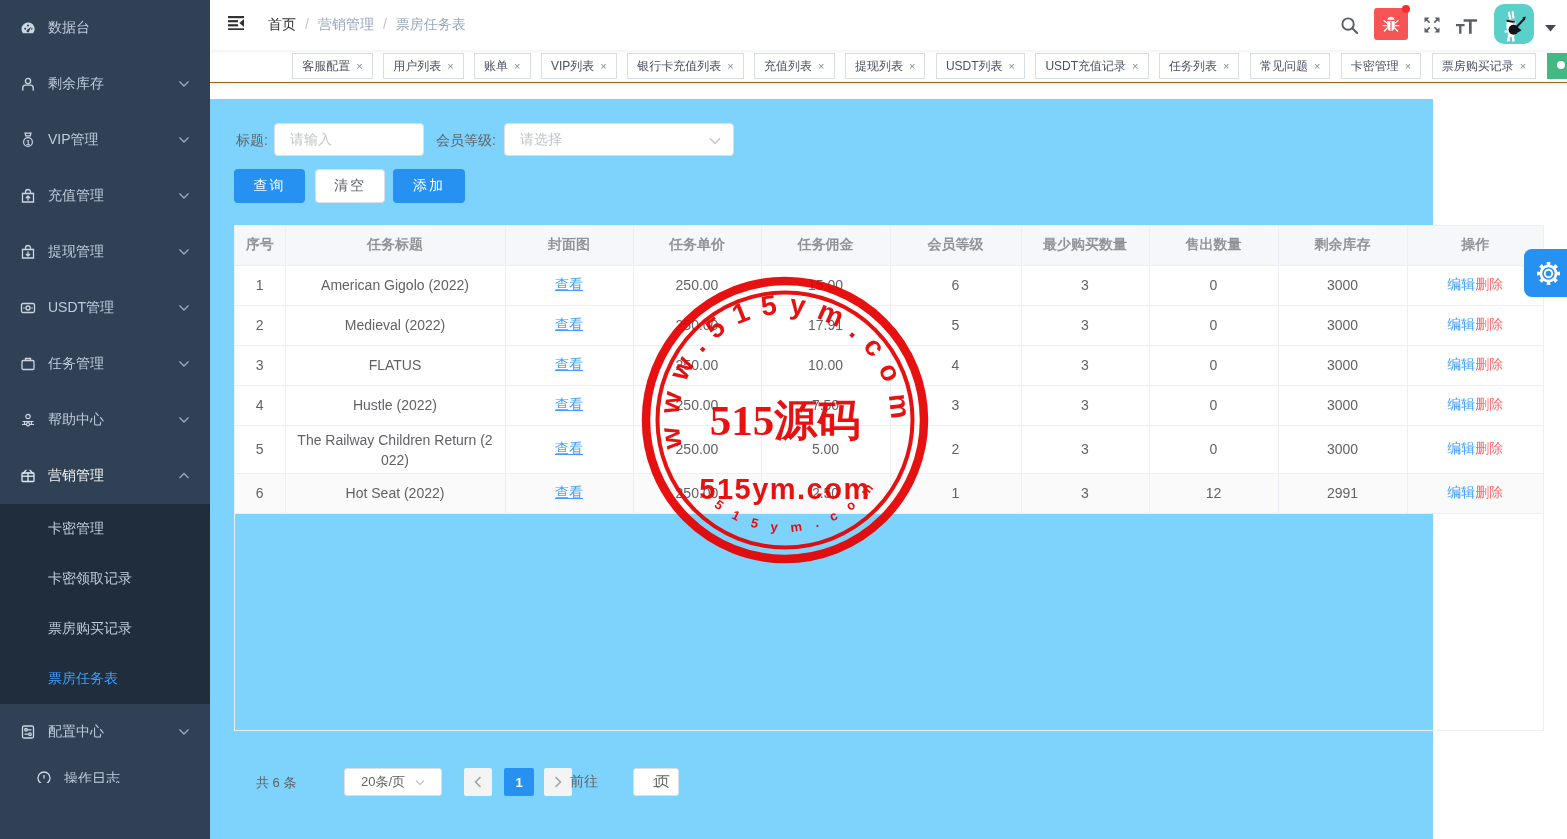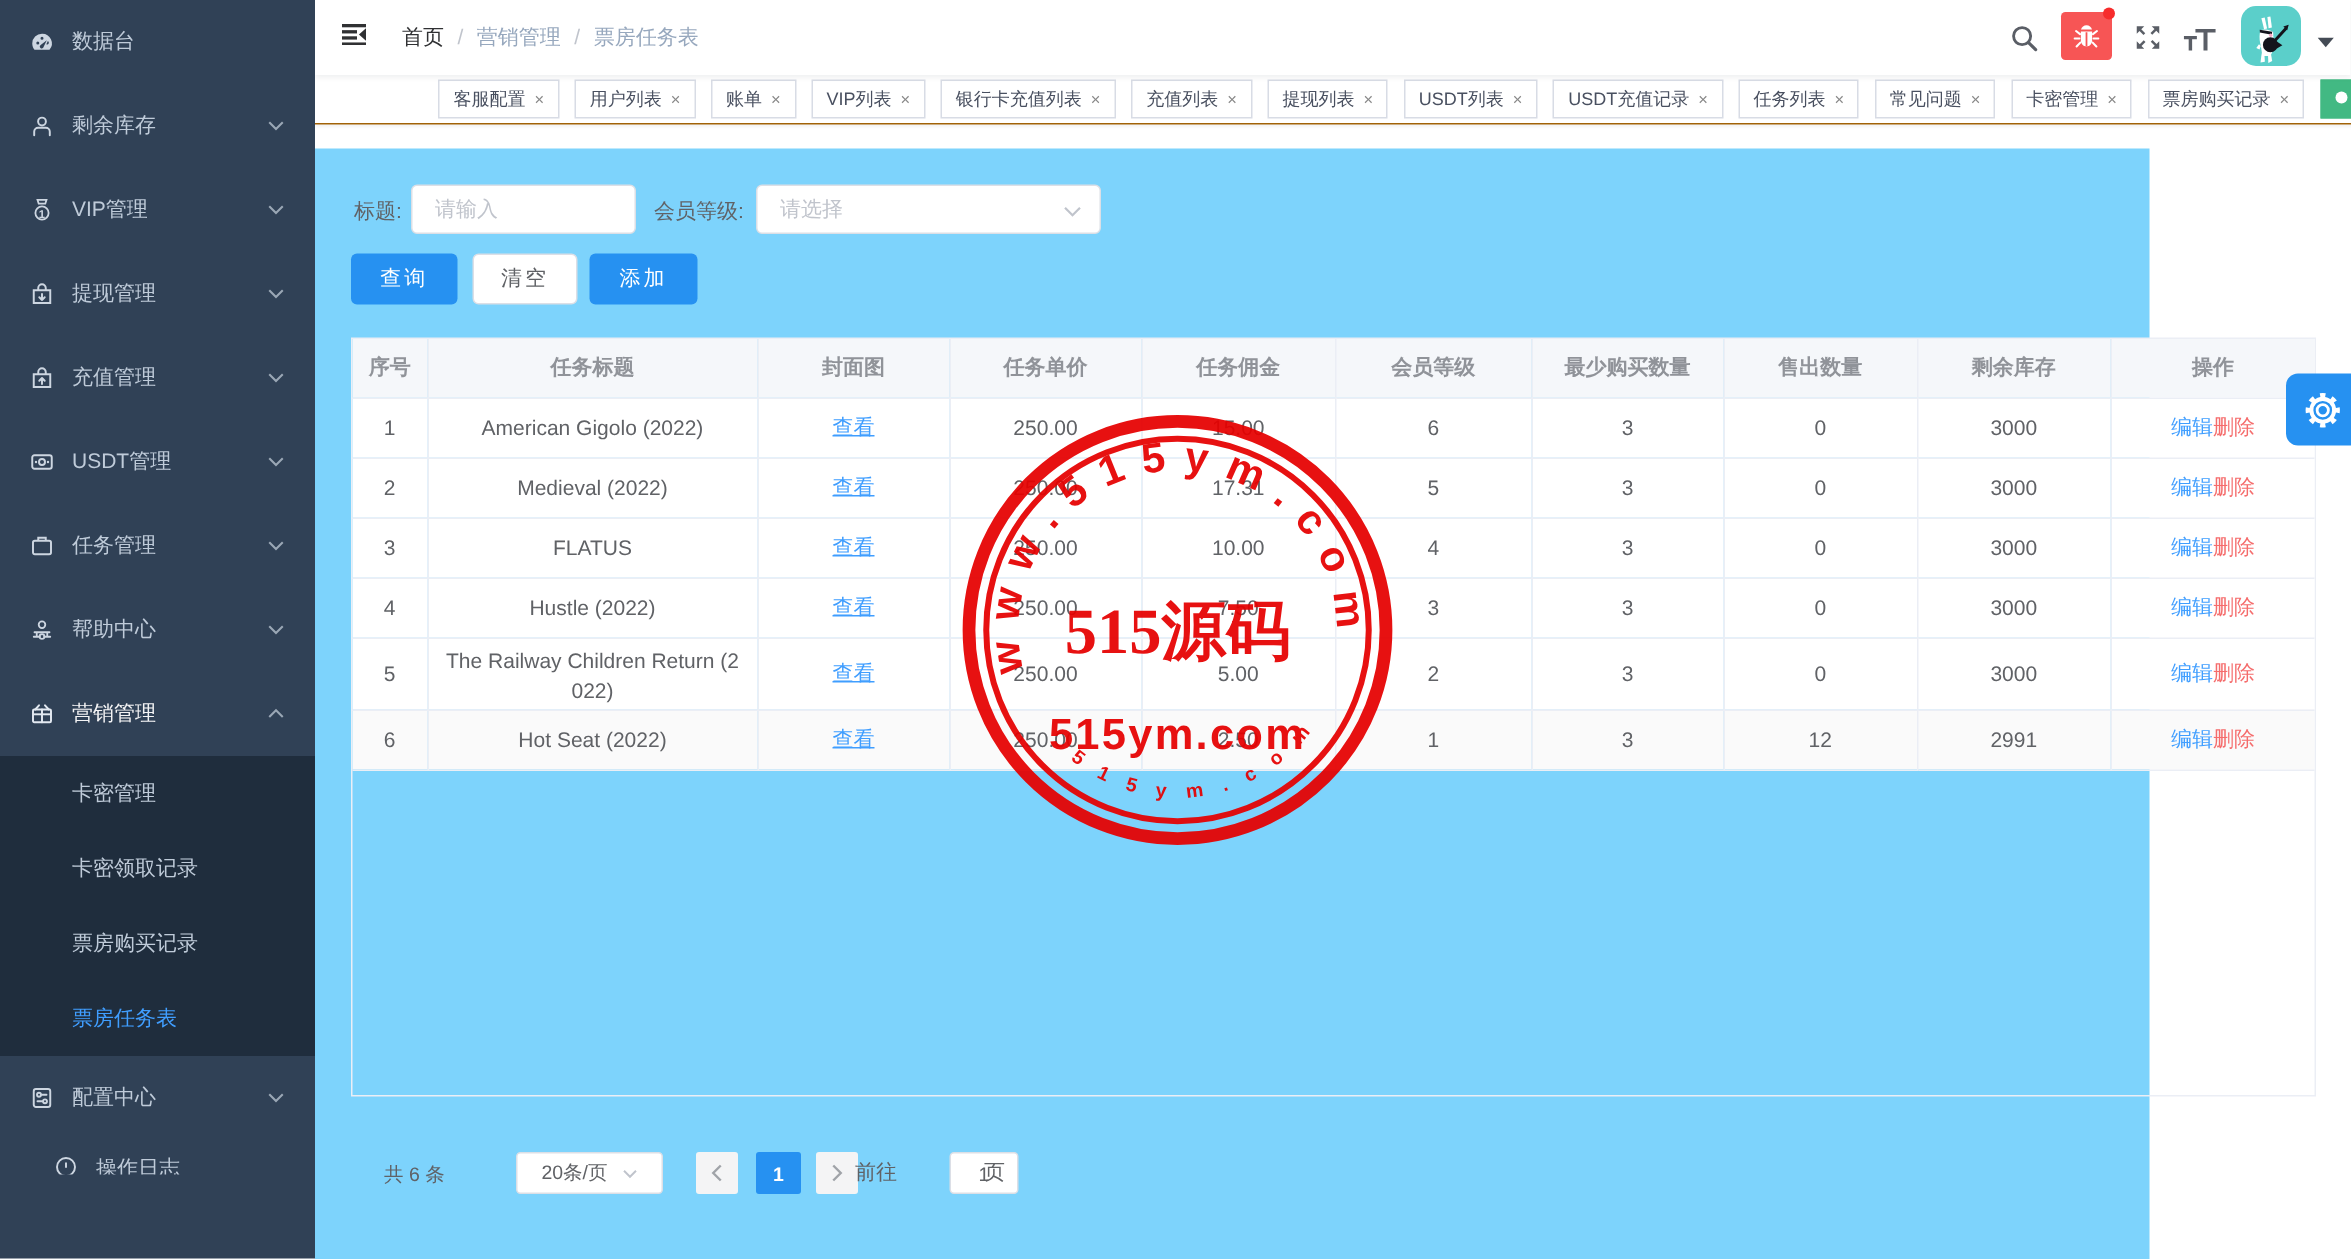--- a/index.html
+++ b/index.html
@@ -83,34 +83,34 @@
       </svg>
       <span>VIP管理</span>
       <svg class="arrow" width="12" height="8" viewBox="0 0 12 8">
         <path d="M1.5 1.5 L6 6 L10.5 1.5" stroke="#9aa7b5" stroke-width="1.4" fill="none"></path>
       </svg>
     </div>
   <div class="menu-item">
       <svg class="mi" viewBox="0 0 16 16" fill="none" stroke="#cdd6e1" stroke-width="1.3">
         <path d="M2.5 5.5h11v8.5h-11z"></path>
         <path d="M5.5 5.5v-1.5a2.5 2.5 0 0 1 5 0v1.5"></path>
-        <path d="M8 8v4m0 0-1.8-1.8M8 12l1.8-1.8" stroke-linecap="round" stroke-linejoin="round"></path>
-      </svg>
-      <span>提现管理</span>
+        <path d="M8 12v-4m0 0-1.8 1.8M8 8l1.8 1.8" stroke-linecap="round" stroke-linejoin="round"></path>
+      </svg>
+      <span>充值管理</span>
       <svg class="arrow" width="12" height="8" viewBox="0 0 12 8">
         <path d="M1.5 1.5 L6 6 L10.5 1.5" stroke="#9aa7b5" stroke-width="1.4" fill="none"></path>
       </svg>
     </div>
   <div class="menu-item">
       <svg class="mi" viewBox="0 0 16 16" fill="none" stroke="#cdd6e1" stroke-width="1.3">
         <path d="M2.5 5.5h11v8.5h-11z"></path>
         <path d="M5.5 5.5v-1.5a2.5 2.5 0 0 1 5 0v1.5"></path>
-        <path d="M8 12v-4m0 0-1.8 1.8M8 8l1.8 1.8" stroke-linecap="round" stroke-linejoin="round"></path>
-      </svg>
-      <span>充值管理</span>
+        <path d="M8 8v4m0 0-1.8-1.8M8 12l1.8-1.8" stroke-linecap="round" stroke-linejoin="round"></path>
+      </svg>
+      <span>提现管理</span>
       <svg class="arrow" width="12" height="8" viewBox="0 0 12 8">
         <path d="M1.5 1.5 L6 6 L10.5 1.5" stroke="#9aa7b5" stroke-width="1.4" fill="none"></path>
       </svg>
     </div>
   <div class="menu-item">
       <svg class="mi" viewBox="0 0 16 16" fill="none" stroke="#cdd6e1" stroke-width="1.3">
         <rect x="1.5" y="3.5" width="13" height="9" rx="1.5"></rect>
         <circle cx="8" cy="8" r="2"></circle>
         <path d="M4 8h.01M12 8h.01" stroke-linecap="round" stroke-width="1.6"></path>
       </svg>
@@ -305,21 +305,21 @@
             <td>3</td>
             <td>0</td>
             <td>3000</td>
             <td class="last"><span class="op-edit">编辑</span><span class="op-del">删除</span></td>
           </tr>
     <tr>
             <td>2</td>
             <td>Medieval (2022)</td>
             <td><a class="see">查看</a></td>
             <td>250.00</td>
-            <td>17.31</td>
+            <td>17.91</td>
             <td>5</td>
             <td>3</td>
             <td>0</td>
             <td>3000</td>
             <td class="last"><span class="op-edit">编辑</span><span class="op-del">删除</span></td>
           </tr>
     <tr>
             <td>3</td>
             <td>FLATUS</td>
             <td><a class="see">查看</a></td>

